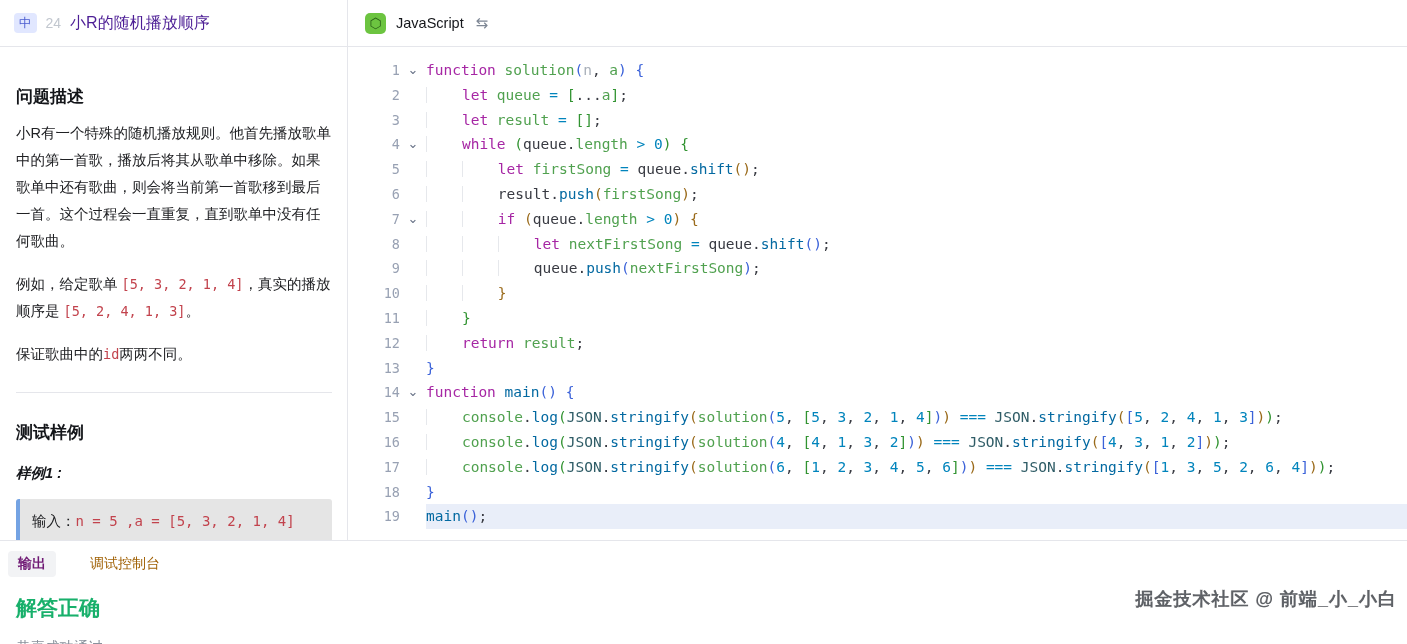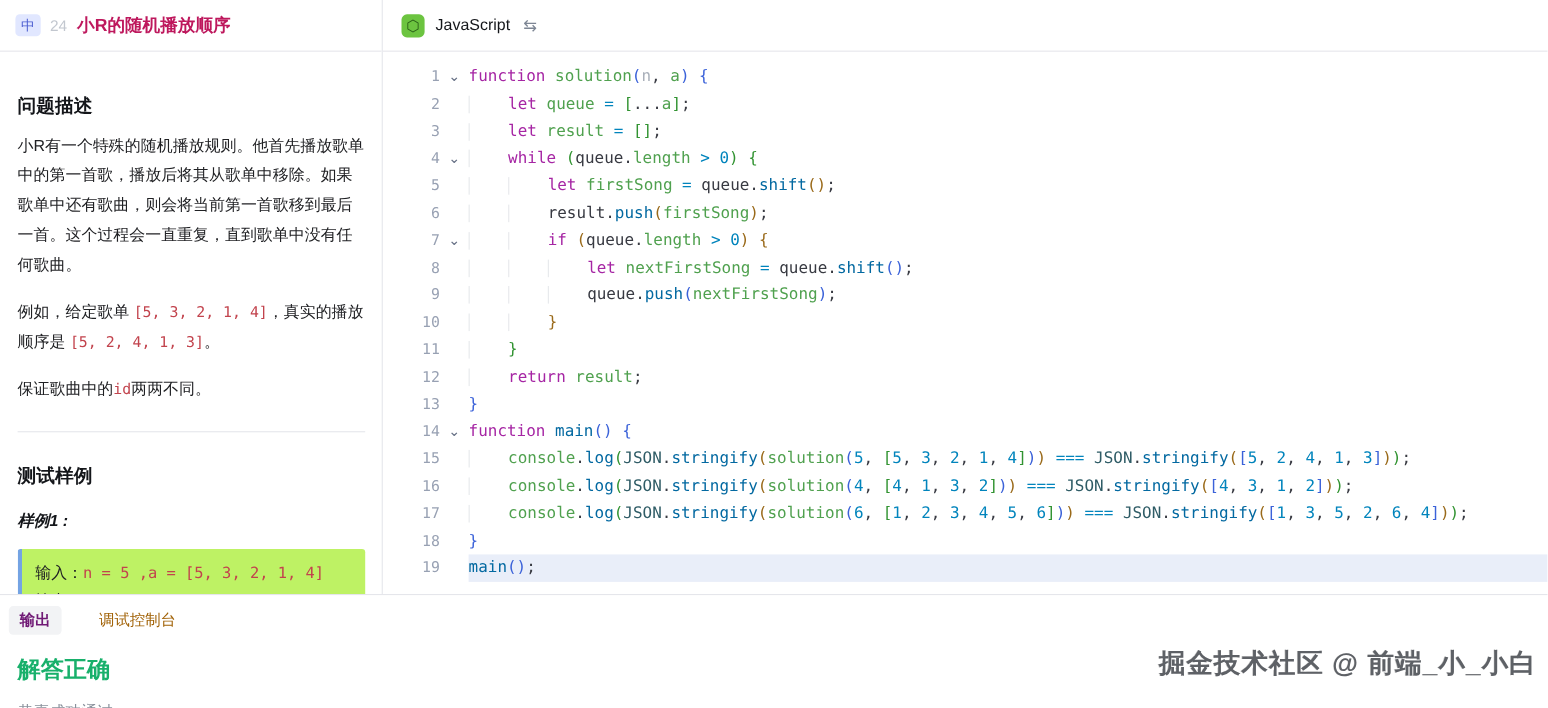--- a/index.html
+++ b/index.html
@@ -6,28 +6,28 @@
   html,body { width:1407px; height:644px; overflow:hidden; }
   body { font-family:"Liberation Sans", sans-serif; background:#fff; color:#1d2129; }
   .app { width:1407px; height:644px; display:flex; flex-direction:column; position:relative; }
   .main { display:flex; height:540px; min-height:540px; }
 
   
   .left { width:348px; min-width:348px; border-right:1px solid #e5e6eb; display:flex; flex-direction:column; overflow:hidden; }
   .left-header { height:47px; min-height:47px; border-bottom:1px solid #e5e6eb; display:flex; align-items:center; padding:0 14px; gap:9px; }
   .badge { background:#e1e7ff; color:#4a5cd0; font-size:12.5px; line-height:1; padding:4px 5px; border-radius:4px; }
   .prob-num { color:#c2c7cf; font-size:14px; }
-  .prob-title { font-weight:700; font-size:16px; color:#be185d; }
+  .prob-title { font-weight:400; font-size:16px; color:#4c1d95; }
   .left-body { flex:1; padding:26px 15px 0 16px; overflow:hidden; }
   .section-heading { font-size:17px; font-weight:700; color:#14161a; margin-bottom:12px; }
   .desc-p { font-size:14.5px; line-height:27px; color:#202124; margin-bottom:16px; }
   .inline-code { font-family:"DejaVu Sans Mono","Liberation Mono",monospace; color:#c2434d; font-size:13.5px; }
   .divider { height:1px; background:#e5e6eb; margin:24px 0 28px 0; }
   .sample-label { font-size:14.5px; font-weight:700; font-style:italic; margin:20px 0 16px 0; color:#14161a; }
-  .sample-box { background:#bef264; border-left:4px solid #74a3e3; border-radius:3px; padding:9px 12px; font-size:14.5px; line-height:26px; color:#202124; }
+  .sample-box { background:#e5e5e5; border-left:4px solid #74a3e3; border-radius:3px; padding:9px 12px; font-size:14.5px; line-height:26px; color:#202124; }
   .sample-box .inline-code { font-size:14px; }
 
   
   .right { flex:1; min-width:0; display:flex; flex-direction:column; }
   .right-header { height:47px; min-height:47px; border-bottom:1px solid #e5e6eb; display:flex; align-items:center; padding:0 17px; gap:10px; }
   .js-icon { width:21px; height:21px; border-radius:5px; background:#6cc440; color:#275d16; display:flex; align-items:center; justify-content:center; font-size:14px; line-height:1; }
   .lang-label { font-size:14.5px; color:#14161a; }
   .swap-icon { color:#7d8694; font-size:15px; margin-left:2px; cursor:pointer; }
   .code-area { flex:1; padding-top:11px; overflow:hidden; font-family:"DejaVu Sans Mono","Liberation Mono",monospace; font-size:14.5px; }
   .cl { display:flex; height:24.8px; line-height:24.8px; white-space:pre; }
@@ -49,21 +49,21 @@
   .t-b3 { color:#9a6a1a; }
   .t-dm { color:#a9b0ba; }
 
   
   .bottom { height:104px; min-height:104px; border-top:1px solid #e5e6eb; position:relative; padding:10px 0 0 8px; overflow:hidden; background:#fff; }
   .tabs { display:flex; align-items:center; gap:24px; }
   .tab { font-size:14px; color:#a16207; padding:4px 10px; border-radius:4px; cursor:pointer; }
   .tab.active { background:#f2f3f5; color:#701a75; font-weight:700; }
   .result-title { margin:17px 0 16px 8px; font-size:21px; font-weight:600; color:#18b06b; }
   .result-sub { margin:10px 0 0 8px; font-size:14.5px; color:#8a919c; }
-  .watermark { position:absolute; right:10px; top:46px; font-size:24px; font-weight:700; color:#5e6166; letter-spacing:1px; text-shadow:1.5px 1.5px 0 rgba(255,255,255,0.95), -0.5px -0.5px 0 rgba(0,0,0,0.25); }
+  .watermark { position:absolute; right:10px; top:46px; font-size:18px; font-weight:700; color:#5e6166; letter-spacing:1px; text-shadow:1.5px 1.5px 0 rgba(255,255,255,0.95), -0.5px -0.5px 0 rgba(0,0,0,0.25); }
 </style>
 </head>
 <body>
 
 <div class="app">
   <div class="main">
 
     <div class="left">
       <div class="left-header">
         <span class="badge">中</span>

